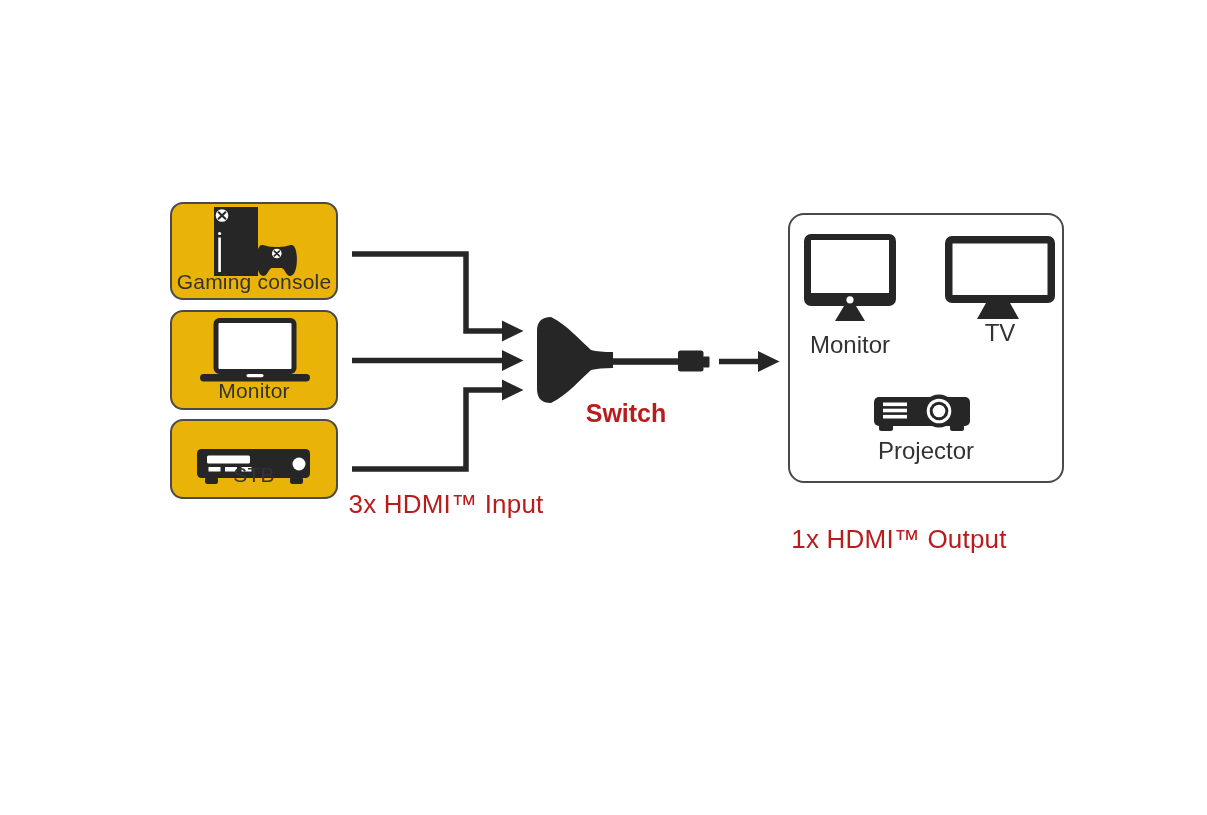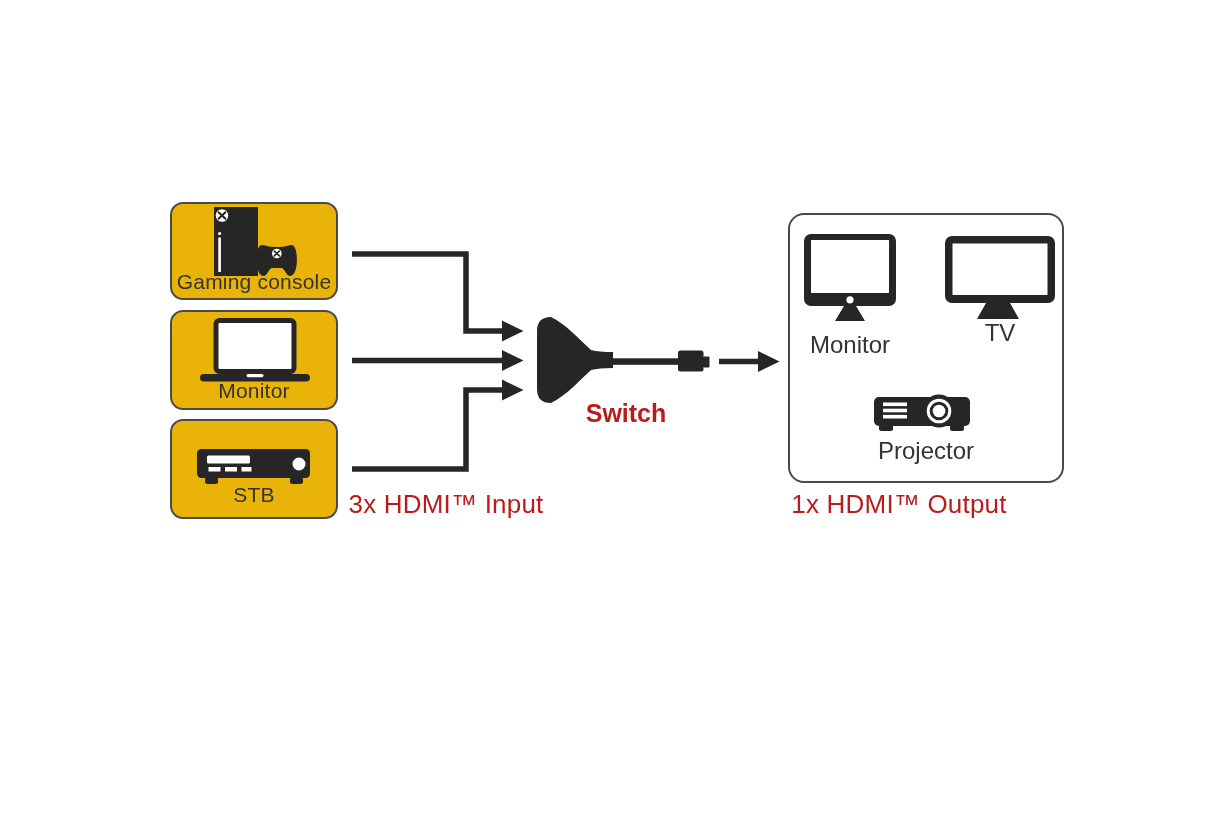--- a/index.html
+++ b/index.html
@@ -20,21 +20,21 @@
   .device-card {
     position: absolute;
     left: 170px;
     width: 168px;
     border: 2px solid #4a4a4a;
     border-radius: 13px;
     background: #eab308;
   }
   .card-gaming  { top: 202px; height: 98px; }
   .card-laptop  { top: 310px; height: 100px; }
-  .card-stb     { top: 419px; height: 100px; }
+  .card-stb     { top: 419px; height: 80px; }
 
   .device-label {
     position: absolute;
     left: 0; right: 0;
     text-align: center;
     font-size: 21px;
     color: #333333;
     letter-spacing: 0.2px;
   }
 
@@ -67,21 +67,21 @@
 
   .caption {
     position: absolute;
     top: 489px;
     font-size: 26px;
     color: #b91c1c;
     text-align: center;
     letter-spacing: 0.2px;
   }
   .caption-input  { left: 346px; width: 200px; }
-  .caption-output { left: 788px; width: 222px; }
+  .caption-output { left: 788px; width: 222px; margin-top: 35px; }
 
   svg { display: block; }
 </style>
 </head>
 <body>
 
 <div class="stage">
 
   <svg class="abs" style="left:0; top:0;" width="1207" height="815" viewBox="0 0 1207 815">
     <g fill="none" stroke="#262626" stroke-width="5.5">

